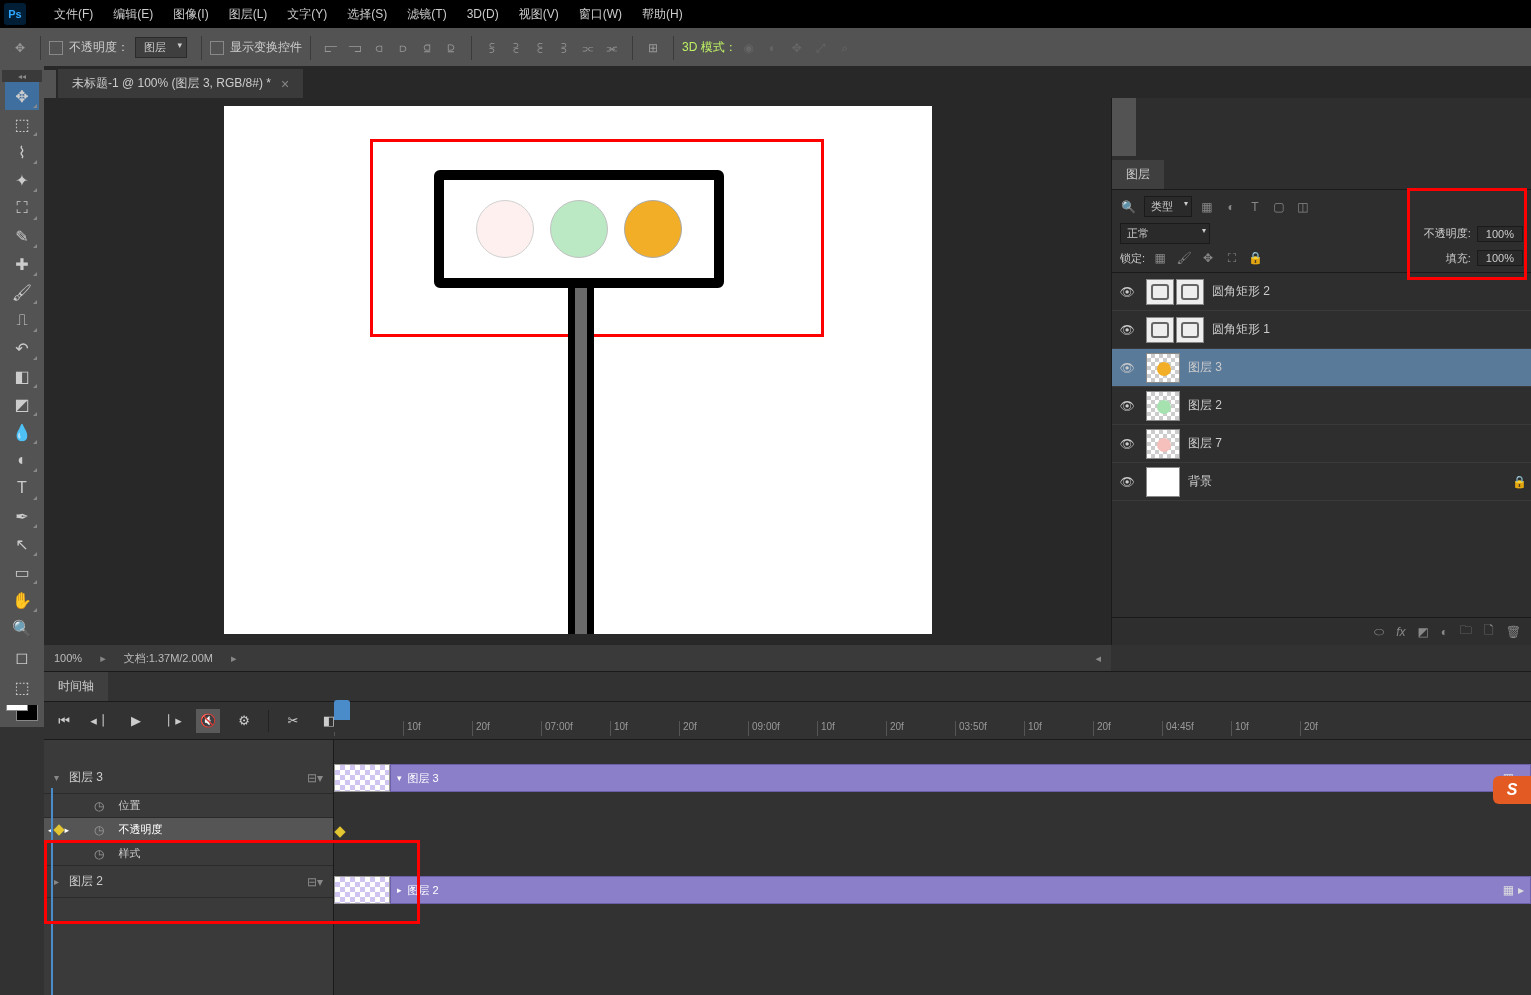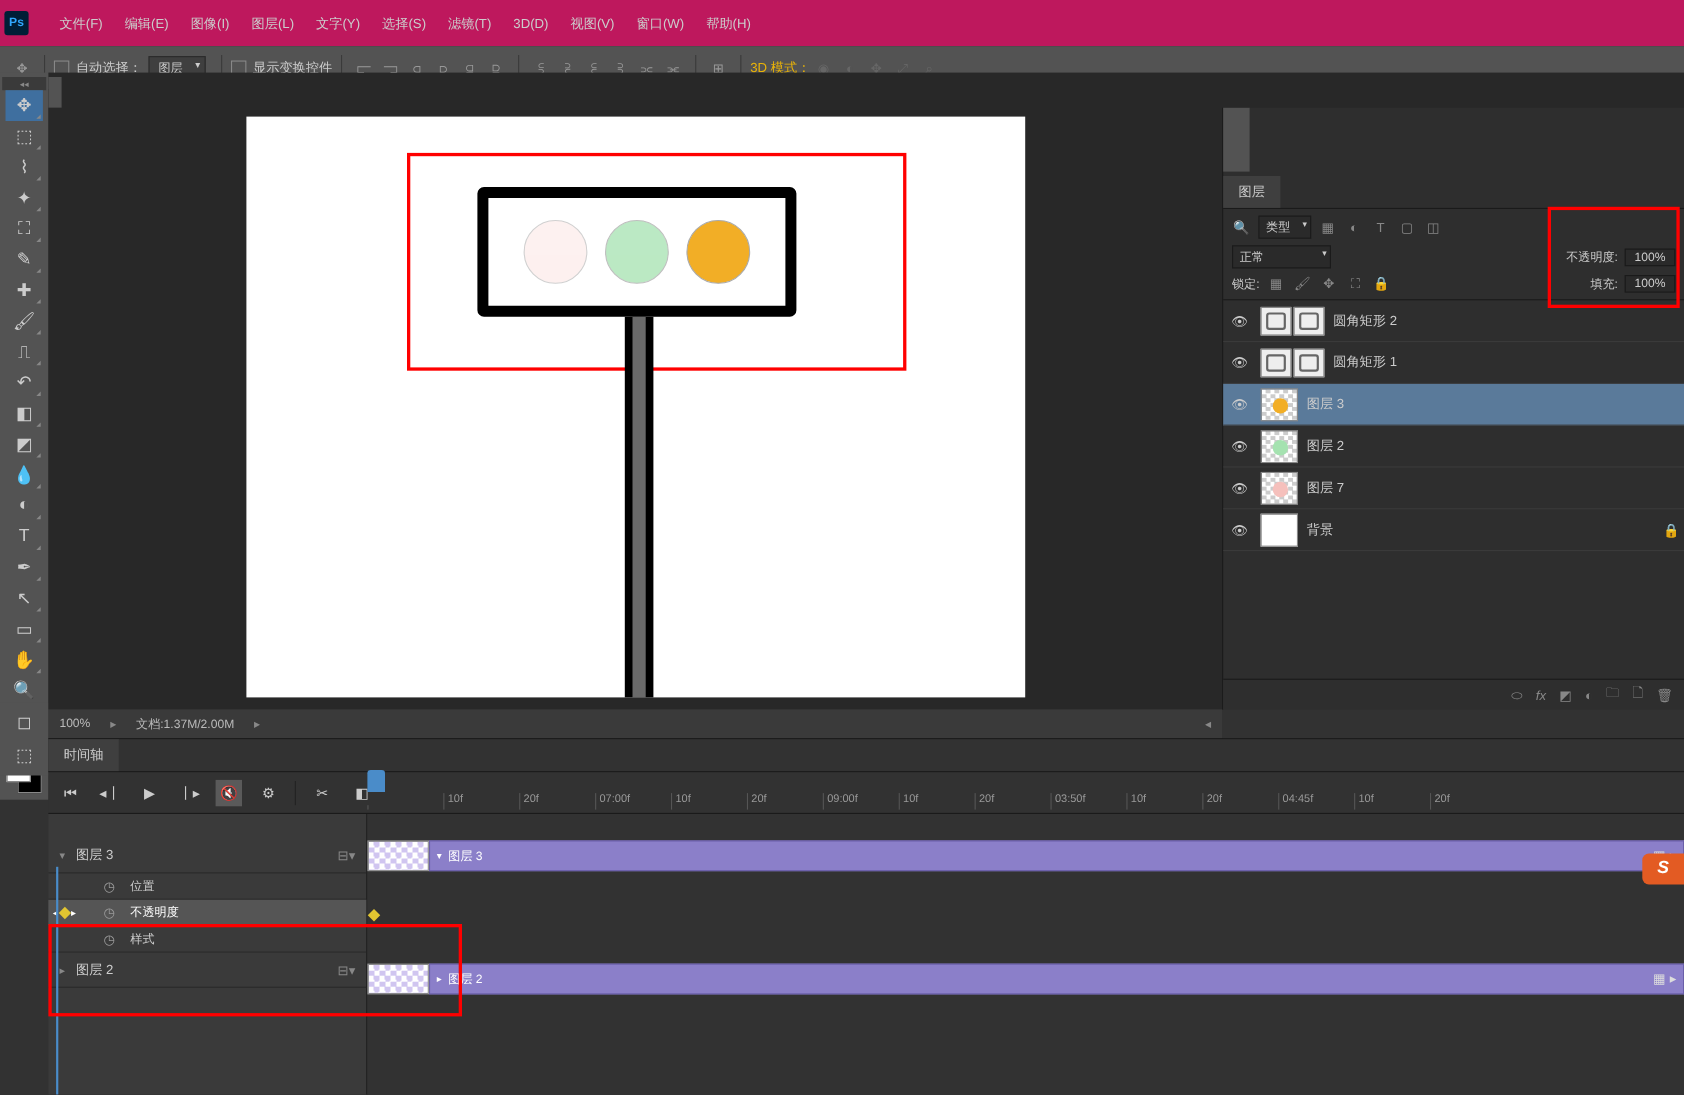--- a/index.html
+++ b/index.html
@@ -1,19 +1,19 @@
 <!DOCTYPE html>
 <html><head>
 <meta charset="utf-8">
 <style>
 * { margin: 0; padding: 0; box-sizing: border-box; font-family: "Microsoft YaHei", sans-serif; }
 body { background: #323232; color: #ccc; overflow: hidden; width: 1531px; height: 995px; }
 
 
-.menubar { height: 42px; background: #be185d; display: flex; align-items: center; padding-left: 4px; font-size: 12px; }
+.menubar { height: 28px; background: #000000; display: flex; align-items: center; padding-left: 4px; font-size: 12px; }
 .ps-logo { width: 22px; height: 22px; background: #001e36; color: #31a8ff; font-weight: bold; font-size: 11px; display: flex; align-items: center; justify-content: center; border-radius: 3px; margin-right: 18px; }
 .menu-item { padding: 0 10px; cursor: pointer; }
 
 
 .optionsbar { height: 40px; background: #535353; display: flex; align-items: center; padding: 0 8px; border-bottom: 1px solid #2a2a2a; font-size: 12px; }
 .opt-icon { width: 20px; height: 20px; display: flex; align-items: center; justify-content: center; margin: 0 2px; color: #999; }
 .opt-divider { width: 1px; height: 24px; background: #3a3a3a; margin: 0 8px; }
 .checkbox { width: 14px; height: 14px; border: 1px solid #888; margin-right: 6px; }
 .dropdown { background: #3f3f3f; border: 1px solid #2a2a2a; padding: 2px 20px 2px 8px; position: relative; font-size: 11px; margin: 0 6px; }
 .dropdown::after { content: "▾"; position: absolute; right: 4px; top: 2px; font-size: 9px; }
@@ -132,21 +132,21 @@
   <div class="menu-item">3D(D)</div>
   <div class="menu-item">视图(V)</div>
   <div class="menu-item">窗口(W)</div>
   <div class="menu-item">帮助(H)</div>
 </div>
 
 <div class="optionsbar">
   <div class="opt-icon">✥</div>
   <div class="opt-divider"></div>
   <div class="checkbox"></div>
-  <span>自动选择：</span>
+  <span>不透明度：</span>
   <div class="dropdown">图层</div>
   <div class="opt-divider"></div>
   <div class="checkbox"></div>
   <span>显示变换控件</span>
   <div class="opt-divider"></div>
   <div class="opt-icon">⫍</div>
   <div class="opt-icon">⫎</div>
   <div class="opt-icon">⫏</div>
   <div class="opt-icon">⫐</div>
   <div class="opt-icon">⫑</div>
@@ -154,21 +154,21 @@
   <div class="opt-divider"></div>
   <div class="opt-icon">⫓</div>
   <div class="opt-icon">⫔</div>
   <div class="opt-icon">⫕</div>
   <div class="opt-icon">⫖</div>
   <div class="opt-icon">⫗</div>
   <div class="opt-icon">⫘</div>
   <div class="opt-divider"></div>
   <div class="opt-icon">⊞</div>
   <div class="opt-divider"></div>
-  <span style="color:#eab308">3D 模式：</span>
+  <span style="color:#bef264">3D 模式：</span>
   <div class="opt-icon" style="color:#666">◉</div>
   <div class="opt-icon" style="color:#666">◐</div>
   <div class="opt-icon" style="color:#666">✥</div>
   <div class="opt-icon" style="color:#666">⤢</div>
   <div class="opt-icon" style="color:#666">⌕</div>
 </div>
 
 <div class="toolbar">
   <div class="toolbar-collapse">◂◂</div>
   <div class="tool selected">✥<div class="tool-tri"></div></div>
@@ -199,20 +199,24 @@
   </div>
 </div>
 
 <div class="bottom-tools">
   <div class="tool">◻</div>
   <div class="tool">⬚</div>
 </div>
 
 <div class="doctabs">
   <div class="doctabs-collapse"></div>
+  <div class="doctab">
+    <span>未标题-1 @ 100% (图层 3, RGB/8#) *</span>
+    <span class="close">×</span>
+  </div>
 </div>
 
 <div class="canvas-area">
   <div class="artboard">
     <div class="red-box1"></div>
     <div class="pole"></div>
     <div class="sign-frame">
       <div class="light red"></div>
       <div class="light green"></div>
       <div class="light orange"></div>

